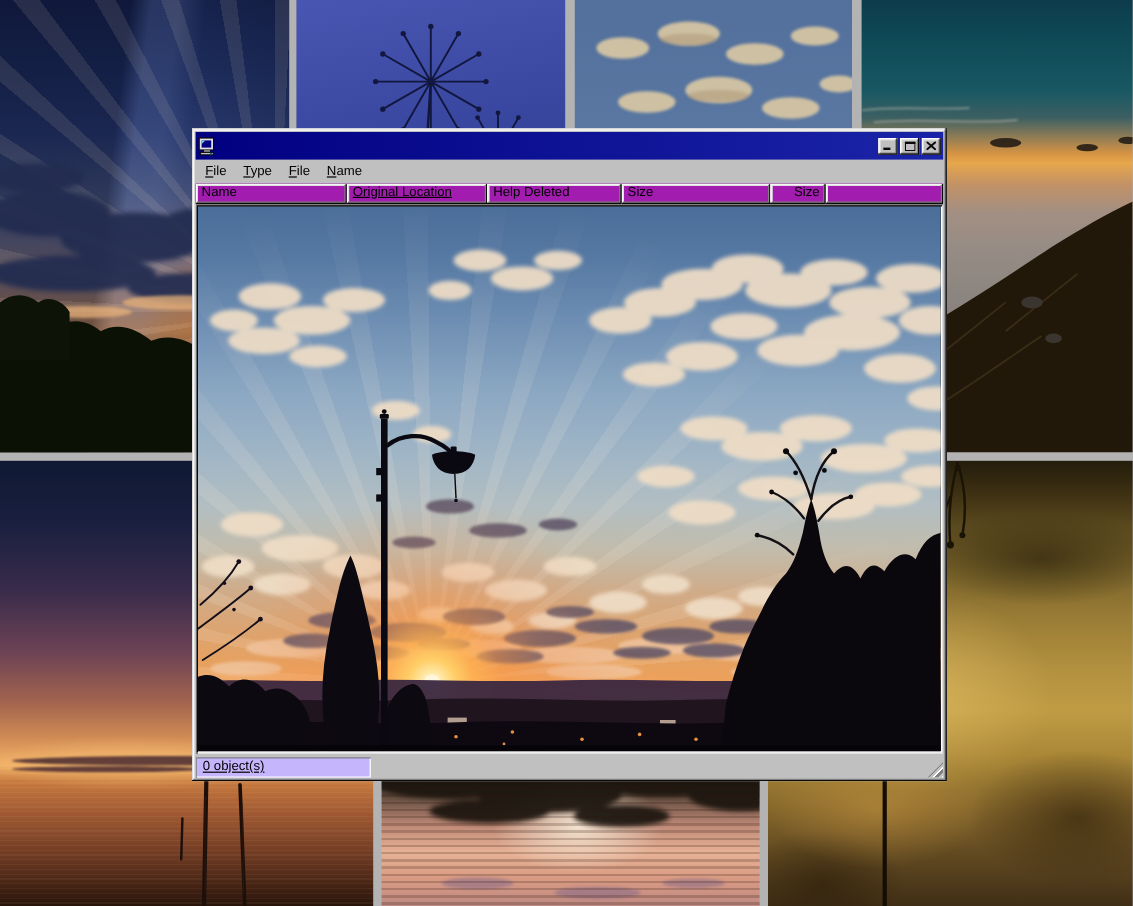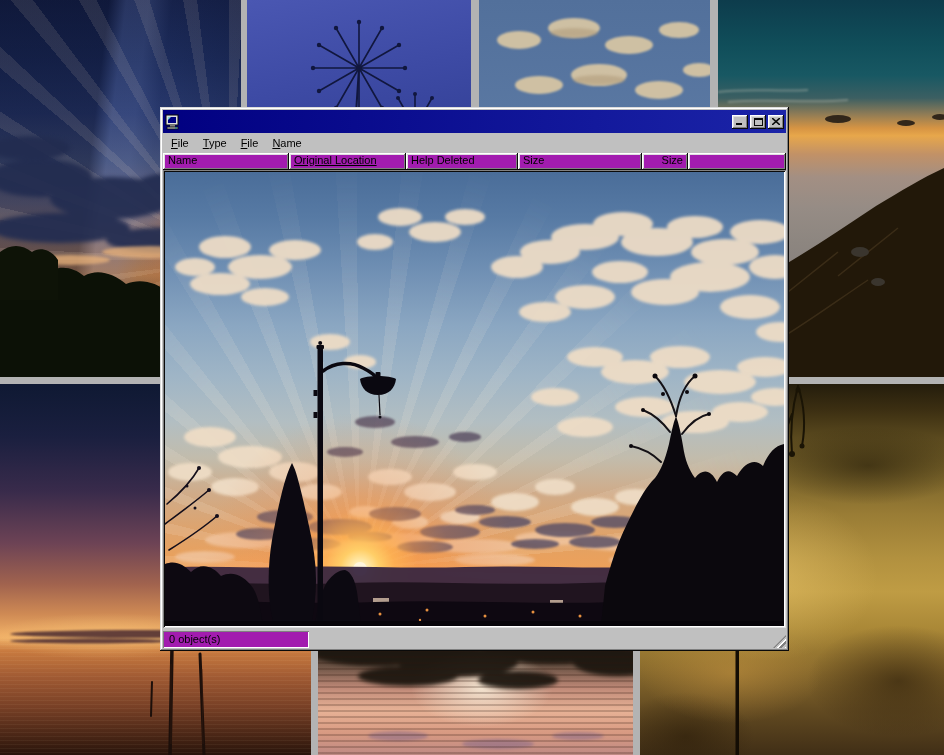--- a/index.html
+++ b/index.html
@@ -73,22 +73,22 @@
     box-shadow:inset 1px 1px 0 #808080,inset -1px -1px 0 #dfdfdf,inset 2px 2px 0 #0a0a0a,inset -2px -2px 0 #ffffff;}
   .photo{position:absolute;left:2px;top:2px;right:2px;bottom:2px;overflow:hidden;background:#000;}
   .photo .sky{background:linear-gradient(180deg,#4a6d99 0%,#577aa4 10%,#7090b4 22%,#8ba7c2 34%,#9fb5c6 45%,#b2bec2 55%,#c2bcac 63%,#d0ab88 71%,#dca470 78%,#e7a15f 84%,#f0a058 89%,#e3935c 91.5%,#8f5850 93.5%,#3d2535 96%,#150e1a 100%);}
   .photo .rays{background:repeating-conic-gradient(from 195deg at 31.5% 87.5%,rgba(255,242,225,.13) 0deg 3deg,rgba(255,255,255,0) 3deg 9.5deg);
     -webkit-mask-image:radial-gradient(circle at 31.5% 87.5%,#000 0 40%,transparent 72%);
     mask-image:radial-gradient(circle at 31.5% 87.5%,#000 0 40%,transparent 72%);}
   .photo .sunglow{background:
     radial-gradient(circle at 31.5% 87.5%,#fffbe9 0%,#ffe9a8 1.5%,#ffce67 3.4%,rgba(255,176,80,.85) 6%,rgba(250,150,70,.5) 10%,rgba(240,140,80,.22) 16%,rgba(240,140,80,0) 27%),
     radial-gradient(ellipse 60% 10% at 31.5% 90%,rgba(255,172,92,.55),rgba(255,172,92,0) 70%);}
   .statusbar{height:20px;flex:0 0 20px;display:flex;gap:4px;padding-top:3px;position:relative;box-sizing:border-box;}
-  .spanel{background:#a21caf;font-size:11px;color:#000;height:17px;box-sizing:border-box;padding:2px 6px 0 6px;
-    box-shadow:inset 1px 1px 0 #808080,inset -1px -1px 0 #ffffff;white-space:nowrap;overflow:hidden;}
+  .spanel{background:#c4b5fd;font-size:11px;color:#000;height:17px;box-sizing:border-box;padding:2px 6px 0 6px;
+    box-shadow:inset 1px 1px 0 #808080,inset -1px -1px 0 #ffffff;white-space:nowrap;overflow:hidden;text-decoration:underline;}
   .sp-objects{width:146px;}
   .sp-bytes{flex:1;}
   .grip{position:absolute;right:0;bottom:0;width:13px;height:13px;
     background:repeating-linear-gradient(135deg,#c0c0c0 0 2px,#ffffff 2px 3px,#808080 3px 5px);
     clip-path:polygon(100% 0,100% 100%,0 100%);}
 </style>
 </head>
 <body>
 
 <div>

